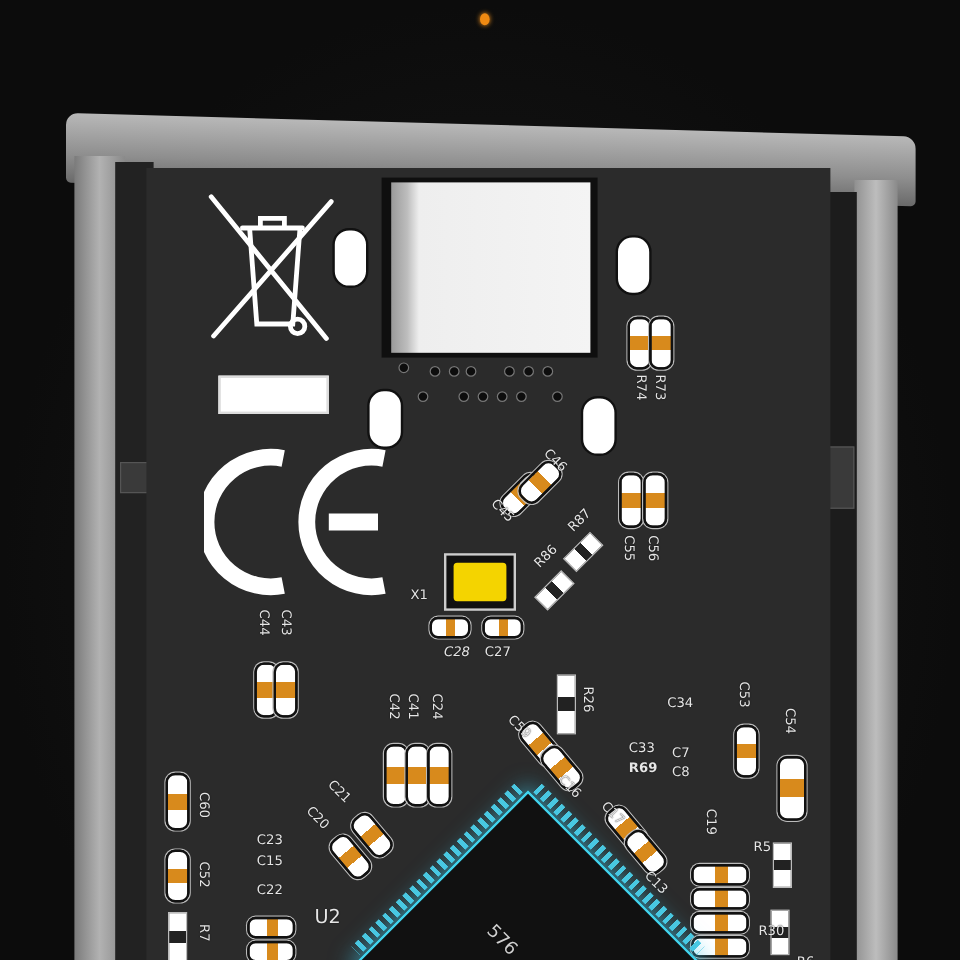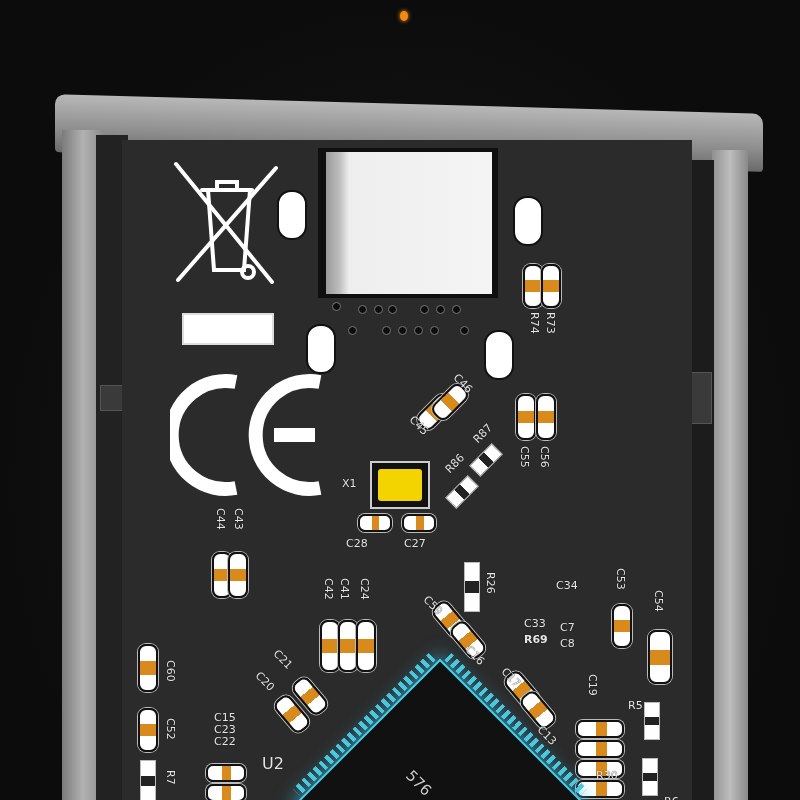--- a/index.html
+++ b/index.html
@@ -106,24 +106,24 @@
 <div class="label" style="left:444px;top:458px;transform:rotate(-45deg);">R86</div>
 
 <div class="cap" style="left:516px;top:394px;height:42px;"></div>
 <div class="cap" style="left:536px;top:394px;height:42px;"></div>
 <div class="label" style="left:530px;top:446px;transform:rotate(90deg);transform-origin:left top;">C55</div>
 <div class="label" style="left:550px;top:446px;transform:rotate(90deg);transform-origin:left top;">C56</div>
 
 <div class="xtal">
     <div class="xtal-inner"></div>
   </div>
-<div class="label" style="left:342px;top:478px;">X1</div>
+<div class="label" style="left:342px;top:490px;">X1</div>
 <div class="hcap" style="left:358px;top:514px;"></div>
 <div class="hcap" style="left:402px;top:514px;"></div>
-<div class="label" style="left:346px;top:538px;">C28</div>
+<div class="label" style="left:370px;top:538px;font-style:italic;">C28</div>
 <div class="label" style="left:404px;top:538px;">C27</div>
 
 <div class="label" style="left:226px;top:508px;transform:rotate(90deg);transform-origin:left top;">C44</div>
 <div class="label" style="left:244px;top:508px;transform:rotate(90deg);transform-origin:left top;">C43</div>
 <div class="cap" style="left:212px;top:552px;height:42px;"></div>
 <div class="cap" style="left:228px;top:552px;height:42px;"></div>
 
 <div class="label" style="left:334px;top:578px;transform:rotate(90deg);transform-origin:left top;">C42</div>
 <div class="label" style="left:350px;top:578px;transform:rotate(90deg);transform-origin:left top;">C41</div>
 <div class="label" style="left:370px;top:578px;transform:rotate(90deg);transform-origin:left top;">C24</div>
@@ -162,32 +162,32 @@
 <div class="label" style="left:598px;top:674px;transform:rotate(90deg);transform-origin:left top;">C19</div>
 
 <div class="hcap" style="left:576px;top:720px;width:44px;"></div>
 <div class="hcap" style="left:576px;top:740px;width:44px;"></div>
 <div class="hcap" style="left:576px;top:760px;width:44px;"></div>
 <div class="hcap" style="left:576px;top:780px;width:44px;"></div>
 
 <div class="label" style="left:628px;top:700px;">R5</div>
 <div class="res" style="left:644px;top:702px;height:36px;"></div>
 <div class="res" style="left:642px;top:758px;height:36px;"></div>
-<div class="label" style="left:596px;top:770px;">R30</div>
+<div class="label" style="left:632px;top:770px;">R30</div>
 <div class="label" style="left:664px;top:796px;">R6</div>
 
 <div class="cap" style="left:138px;top:644px;height:44px;"></div>
 <div class="label" style="left:176px;top:660px;transform:rotate(90deg);transform-origin:left top;">C60</div>
 <div class="cap" style="left:138px;top:708px;height:40px;"></div>
 <div class="label" style="left:176px;top:718px;transform:rotate(90deg);transform-origin:left top;">C52</div>
 <div class="res" style="left:140px;top:760px;height:40px;"></div>
 <div class="label" style="left:176px;top:770px;transform:rotate(90deg);transform-origin:left top;">R7</div>
 
 <div class="label" style="left:214px;top:712px;">C15</div>
-<div class="label" style="left:214px;top:724px;">C23</div>
+<div class="label" style="left:214px;top:694px;">C23</div>
 <div class="label" style="left:214px;top:736px;">C22</div>
 <div class="hcap" style="left:206px;top:764px;width:36px;"></div>
 <div class="hcap" style="left:206px;top:784px;width:36px;"></div>
 
 <div class="label" style="left:262px;top:758px;font-size:16px;">U2</div>
 
 <div class="chip-glow">
   <div class="pins"></div>
   <div class="pins top"></div>
   <div class="chip"></div>

